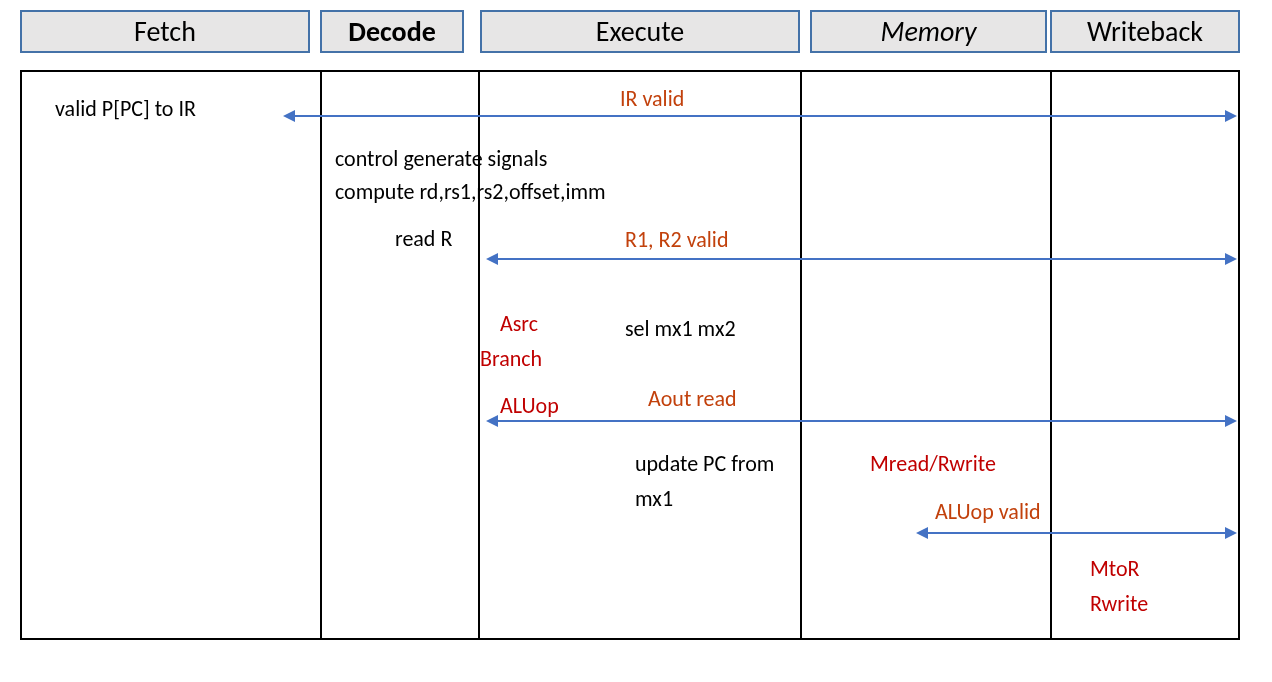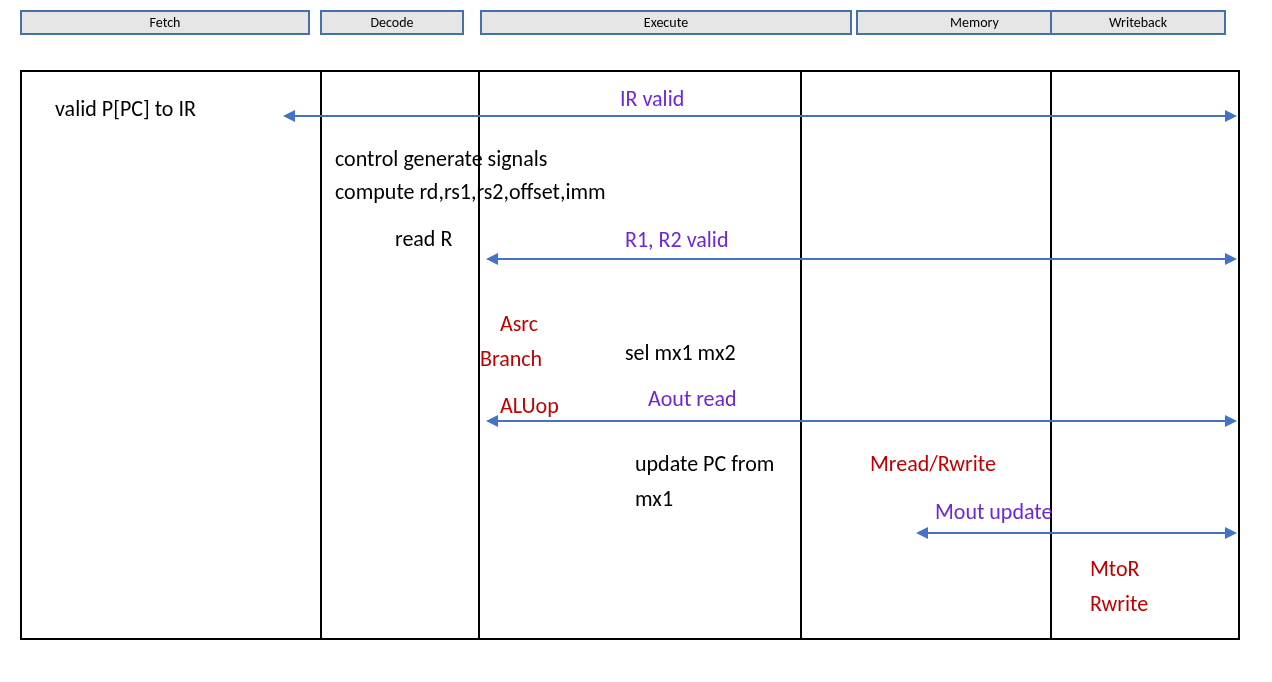--- a/index.html
+++ b/index.html
@@ -10,39 +10,39 @@
       background: #fff;
       width: 1272px;
       height: 682px;
       position: relative;
     }
     .stage-header {
       position: absolute;
       background: #e7e6e6;
       border: 2px solid #4472a8;
       text-align: center;
-      font-size: 14px;
+      font-size: 28px;
       padding: 2px 0;
     }
     .main-box {
       position: absolute;
       border: 2px solid #000;
       background: #fff;
     }
     .vline {
       position: absolute;
       width: 2px;
       background: #000;
     }
     .label {
       position: absolute;
       white-space: nowrap;
     }
     .red { color: #c00000; }
-    .blue { color: #6d28d9; }
+    .blue { color: #c2410c; }
     .arrow-line {
       position: absolute;
       height: 2px;
       background: #4472c4;
     }
     .arrow-head-left, .arrow-head-right {
       position: absolute;
       width: 0; height: 0;
       border-style: solid;
     }
@@ -54,30 +54,30 @@
       border-width: 6px 0 6px 12px;
       border-color: transparent transparent transparent #4472c4;
     }
   </style>
 </head>
 <body>
 
 <div class="stage-header" style="left:20px; top:10px; width:290px;">
   <span>Fetch</span>
 </div>
-<div class="stage-header" style="left:320px; top:10px; width:144px;">
+<div class="stage-header" style="left:320px; top:10px; width:144px;font-weight:bold;">
   <span>Decode</span>
 </div>
-<div class="stage-header" style="left:480px; top:10px; width:372px;">
+<div class="stage-header" style="left:480px; top:10px; width:320px;">
   <span>Execute</span>
 </div>
-<div class="stage-header" style="left:856px; top:10px; width:237px;">
+<div class="stage-header" style="left:810px; top:10px; width:237px;font-style:italic;">
   <span>Memory</span>
 </div>
-<div class="stage-header" style="left:1050px; top:10px; width:176px;">
+<div class="stage-header" style="left:1050px; top:10px; width:190px;">
   <span>Writeback</span>
 </div>
 
 <div class="main-box" style="left:20px; top:70px; width:1220px; height:570px;"></div>
 
 <div class="vline" style="left:320px; top:70px; height:570px;"></div>
 <div class="vline" style="left:478px; top:70px; height:570px;"></div>
 <div class="vline" style="left:800px; top:70px; height:570px;"></div>
 <div class="vline" style="left:1050px; top:70px; height:570px;"></div>
 
@@ -93,31 +93,31 @@
 <div class="label" style="left:395px; top:225px;">read R</div>
 
 <div class="label blue" style="left:625px; top:226px;">R1, R2 valid</div>
 <div class="arrow-line" style="left:498px; top:258px; width:728px;"></div>
 <div class="arrow-head-left" style="left:486px; top:253px;"></div>
 <div class="arrow-head-right" style="left:1225px; top:253px;"></div>
 
 <div class="label red" style="left:500px; top:310px;">Asrc</div>
 <div class="label red" style="left:480px; top:345px;">Branch</div>
 <div class="label red" style="left:500px; top:380px;margin-top:12px;">ALUop</div>
-<div class="label" style="left:625px; top:315px;margin-top:24px;">sel mx1 mx2</div>
+<div class="label" style="left:625px; top:315px;">sel mx1 mx2</div>
 
 <div class="label blue" style="left:648px; top:385px;">Aout read</div>
 <div class="arrow-line" style="left:498px; top:420px; width:728px;"></div>
 <div class="arrow-head-left" style="left:486px; top:415px;"></div>
 <div class="arrow-head-right" style="left:1225px; top:415px;"></div>
 
 <div class="label" style="left:635px; top:450px;">update PC from</div>
 <div class="label" style="left:635px; top:485px;">mx1</div>
 
 <div class="label red" style="left:870px; top:450px;">Mread/Rwrite</div>
 
-<div class="label blue" style="left:935px; top:498px;">Mout update</div>
+<div class="label blue" style="left:935px; top:498px;">ALUop valid</div>
 <div class="arrow-line" style="left:928px; top:532px; width:298px;"></div>
 <div class="arrow-head-left" style="left:916px; top:527px;"></div>
 <div class="arrow-head-right" style="left:1225px; top:527px;"></div>
 
 <div class="label red" style="left:1090px; top:555px;">MtoR</div>
 <div class="label red" style="left:1090px; top:590px;">Rwrite</div>
 
 </body></html>

